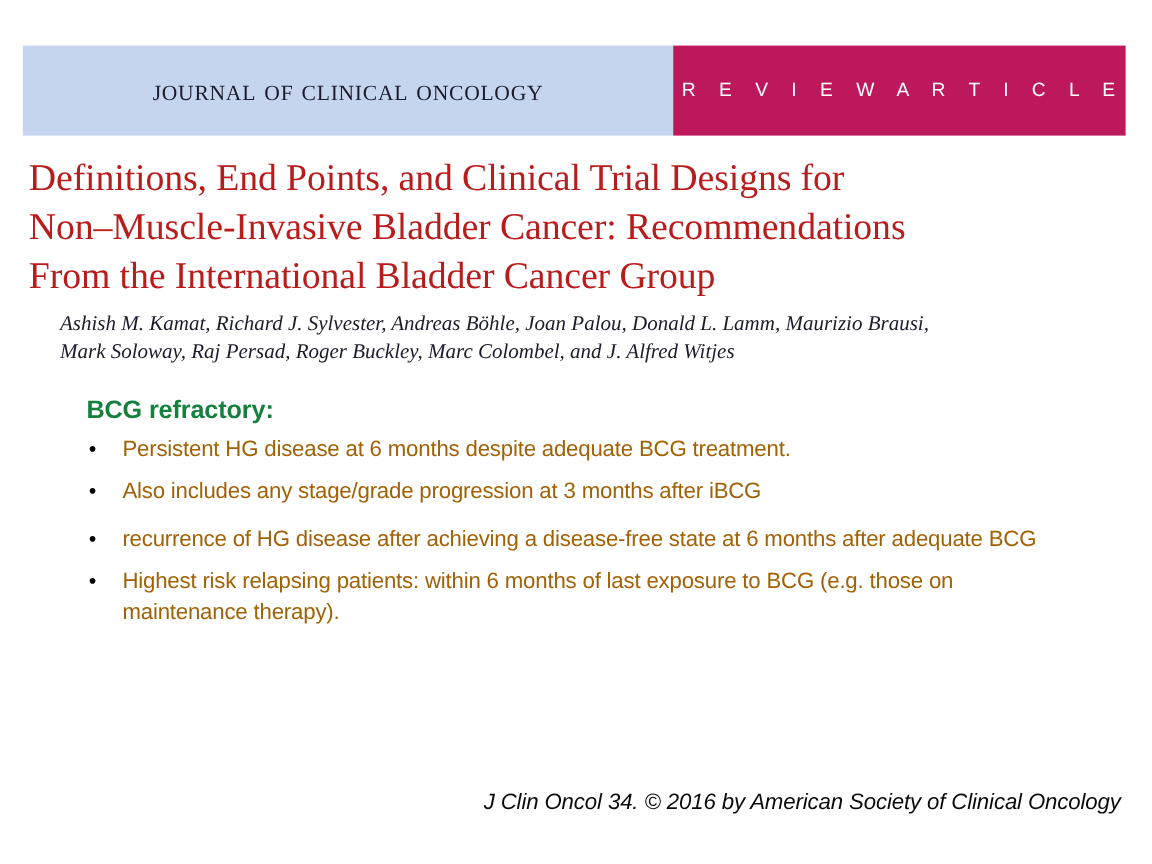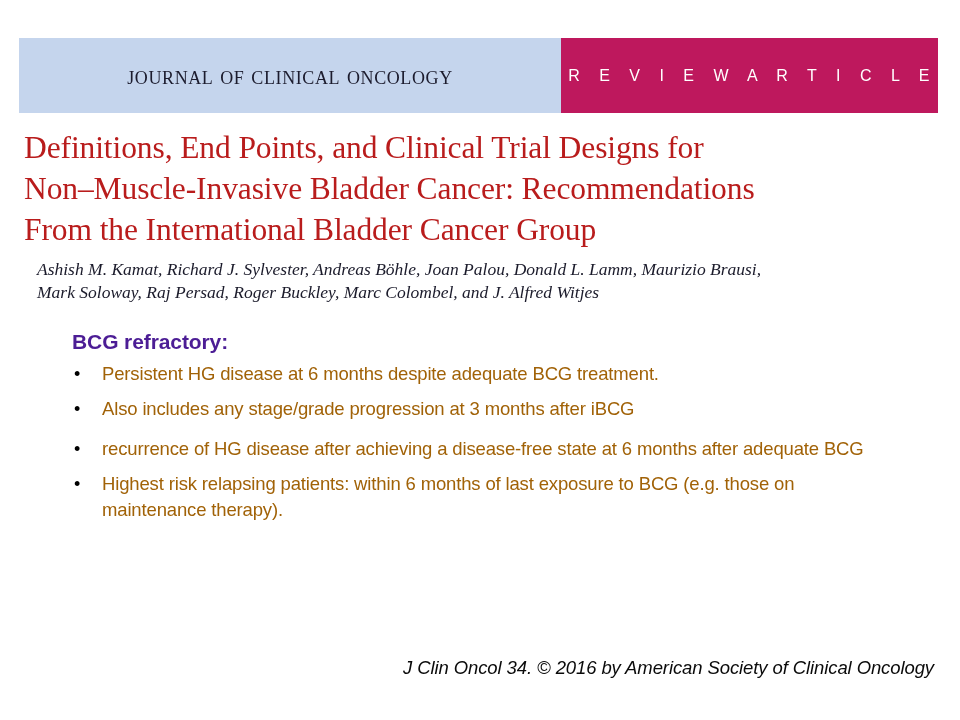--- a/index.html
+++ b/index.html
@@ -77,35 +77,35 @@
     position: absolute;
     left: 37px;
     top: 258px;
     width: 890px;
     font-family: "Liberation Serif", serif;
     font-style: italic;
     font-size: 17.5px;
     line-height: 23px;
     color: #1b1b2b;
   }
-  .article-authors .aline { display: block; white-space: nowrap; }
+  .article-authors .aline { display: block; white-space: nowrap; margin-left: 13px; }
 
   
   .content {
     position: absolute;
     left: 68px;
     top: 328px;
     width: 830px;
   }
   .section-heading {
     font-family: "Liberation Sans", sans-serif;
     font-weight: bold;
     font-size: 21px;
     line-height: 27px;
-    color: #4c1d95;
+    color: #15803d;
     margin: 0 0 6px 4px;
     letter-spacing: -0.1px;
   }
   .bullet-row {
     display: flex;
     align-items: flex-start;
     margin-bottom: 9px;
   }
   .bullet-mark {
     width: 34px;

